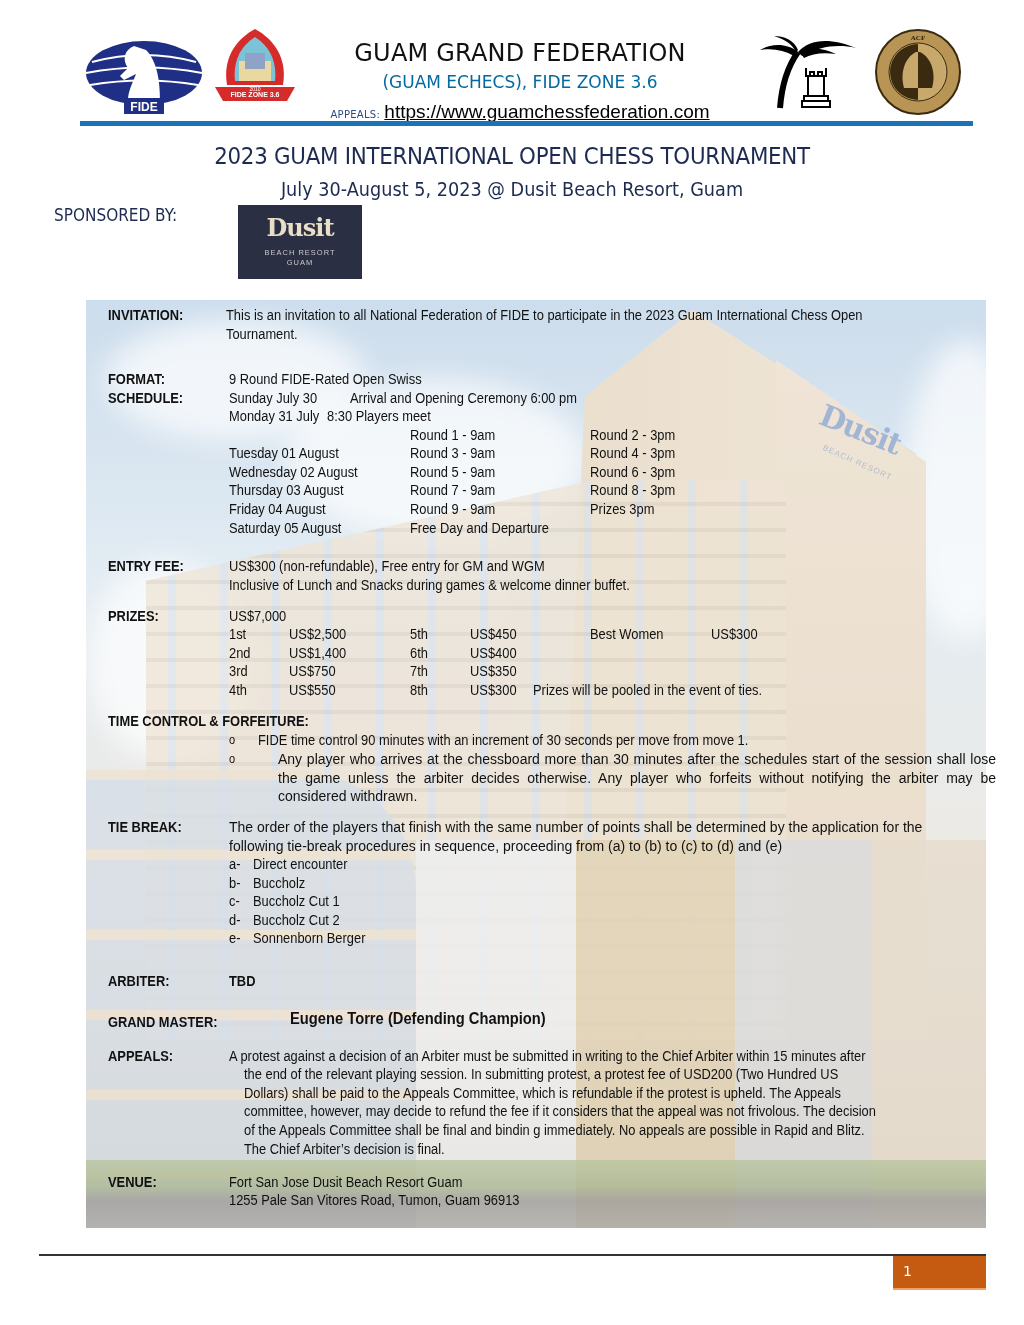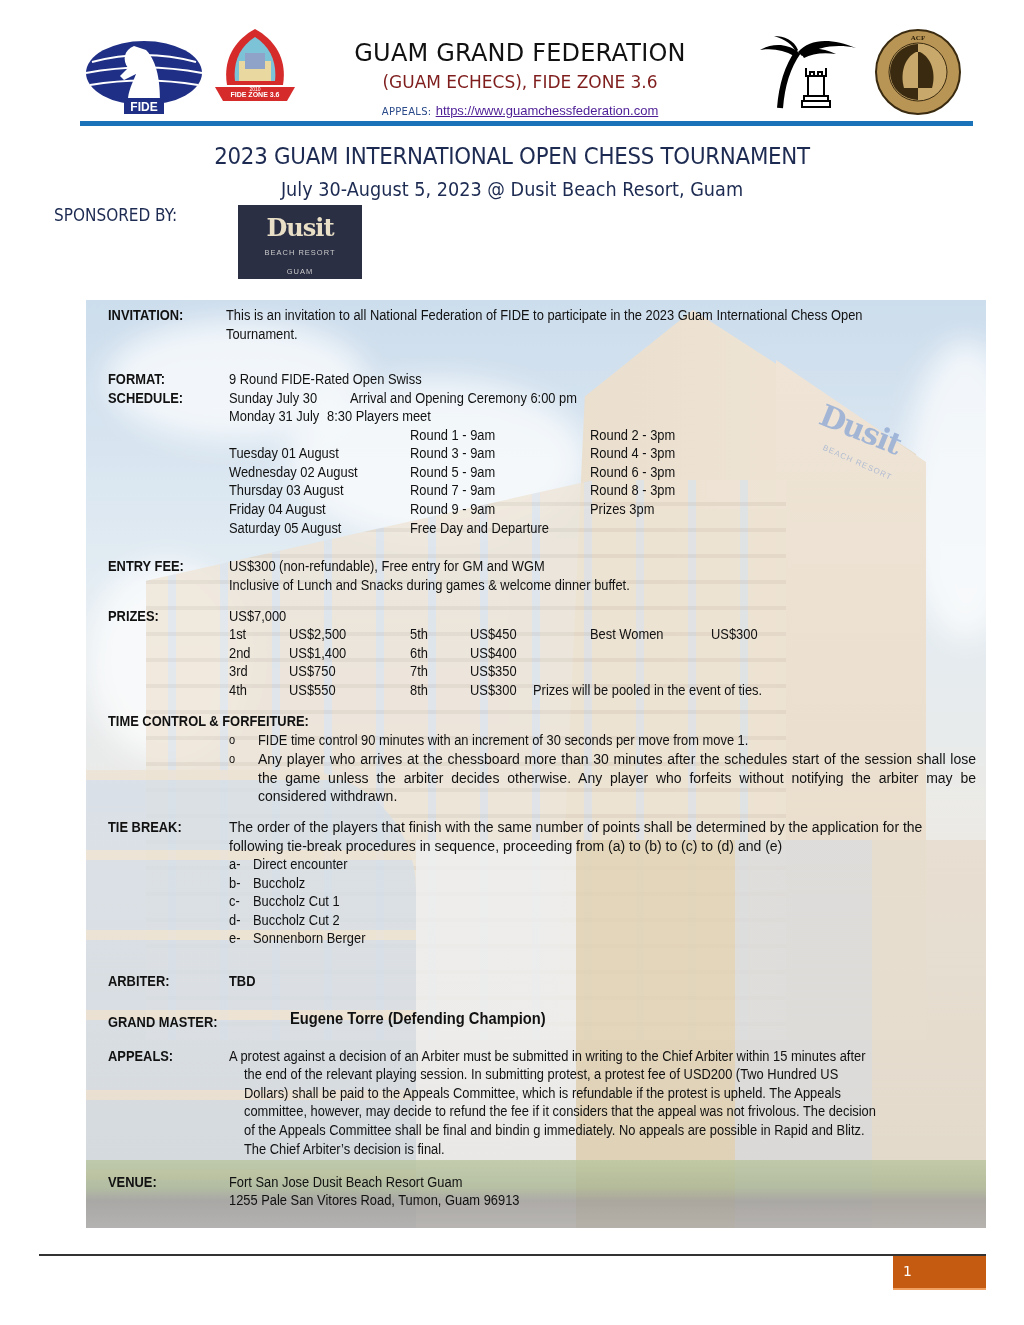--- a/index.html
+++ b/index.html
@@ -9,24 +9,24 @@
   
   .logo { position: absolute; }
   .fide-logo { left: 84px; top: 40px; width: 120px; height: 76px; }
   .gcf-logo { left: 213px; top: 27px; width: 84px; height: 84px; }
   .palm-logo { left: 760px; top: 32px; width: 100px; height: 80px; }
   .acf-logo { left: 874px; top: 28px; width: 88px; height: 88px; }
 
   .hdr-title { position: absolute; left: 300px; width: 440px; text-align: center; top: 39px;
     font-family: "DejaVu Sans", sans-serif; font-size: 24px; color: #111; letter-spacing: 0.2px; }
   .hdr-sub { position: absolute; left: 300px; width: 440px; text-align: center; top: 72px;
-    font-family: "DejaVu Sans", sans-serif; font-size: 17px; color: #7f1d1d; }
+    font-family: "DejaVu Sans", sans-serif; font-size: 17px; color: #0369a1; }
   .hdr-web { position: absolute; left: 300px; width: 440px; text-align: center; top: 101px; font-size: 15px; }
   .hdr-web .lbl { font-family: "DejaVu Sans", sans-serif; font-size: 10px; color: #2a4a8a; font-variant: small-caps; letter-spacing: 0.3px; }
-  .hdr-web .lnk { color: #4c1d95; text-decoration: underline; font-family: "Liberation Sans", sans-serif; font-size: 13px; }
+  .hdr-web .lnk { color: #000000; text-decoration: underline; font-family: "Liberation Sans", sans-serif; font-size: 19px; }
   .hdr-rule { position: absolute; left: 80px; top: 121px; width: 893px; height: 5px; background: #1a73b8; }
 
   .title { position: absolute; left: 0; width: 1024px; text-align: center; top: 143px;
     font-family: "DejaVu Sans", sans-serif; font-size: 23px; color: #1d2b52; letter-spacing: -0.3px; transform: scaleX(0.93); }
   .subtitle { position: absolute; left: 0; width: 1024px; text-align: center; top: 178px;
     font-family: "DejaVu Sans", sans-serif; font-size: 19px; color: #1d2b52; transform: scaleX(0.93); }
   .sponsored { position: absolute; left: 54px; top: 205px; font-family: "DejaVu Sans", sans-serif; font-size: 17px; color: #1d2b52; transform: scaleX(0.9); transform-origin: left; }
   .dusit-box { position: absolute; left: 238px; top: 205px; width: 124px; height: 74px; background: #2b2f44; text-align: center; color: #e8dfc8; }
   .dusit-box .word { font-family: "DejaVu Serif", serif; font-weight: bold; font-size: 24px; margin-top: 8px; letter-spacing: -1px; color: #e9dfc6; }
   .dusit-box .small { font-size: 7.5px; letter-spacing: 1px; color: #c9c9c9; margin-top: 6px; line-height: 10px; }
@@ -55,21 +55,21 @@
     background: linear-gradient(180deg, #9fb07a 0%, #8a9a6a 40%, #7a7670 60%, #8c8884 100%); opacity: 0.8; }
   .photo .veil { position: absolute; inset: 0; background: rgba(255,255,255,0.28); }
 
   
   .txt { position: absolute; font-family: "Liberation Sans", sans-serif; font-size: 14px; line-height: 18.6px; color: #111; }
   .lbl-b { font-weight: bold; }
   .cond { transform: scaleX(0.92); transform-origin: left; }
 
   .row { position: absolute; font-size: 14px; line-height: 18.6px; white-space: nowrap; }
 
-  .justify { text-align: justify; }
+  .justify { text-align: justify; margin-left: 20px; }
 
   
   .foot-rule { position: absolute; left: 39px; top: 1254px; width: 947px; height: 2px; background: #333; }
   .page-box { position: absolute; left: 893px; top: 1256px; width: 93px; height: 34px; background: #c55a11; border-bottom: 2px solid #f0a060; }
   .page-num { position: absolute; left: 10px; top: 7px; color: #fff; font-family: "DejaVu Sans", sans-serif; font-size: 14px; }
 </style>
 </head>
 <body>
 
 <div class="logo fide-logo">
@@ -132,21 +132,21 @@
 
 <div class="hdr-rule"></div>
 
 <div class="title">2023 GUAM INTERNATIONAL OPEN CHESS TOURNAMENT</div>
 <div class="subtitle">July 30-August 5, 2023 @ Dusit Beach Resort, Guam</div>
 
 <div class="sponsored">SPONSORED BY:</div>
 <div class="dusit-box">
   <div class="word">Dusit</div>
   <div class="small">BEACH RESORT</div>
-  <div class="small" style="margin-top:9px">GUAM</div>
+  <div class="small" style="margin-top:0">GUAM</div>
 </div>
 
 <div class="photo">
   <div class="sky-cloud" style="left:20px;top:20px;width:260px;height:120px;"></div>
   <div class="sky-cloud" style="left:200px;top:80px;width:300px;height:160px;"></div>
   <div class="sky-cloud" style="left:820px;top:40px;width:120px;height:300px;"></div>
   <div class="sky-cloud" style="left:0px;top:260px;width:160px;height:200px;"></div>
   <div class="tower"></div>
   <div class="tower-face"></div>
   <div class="wing"></div>

